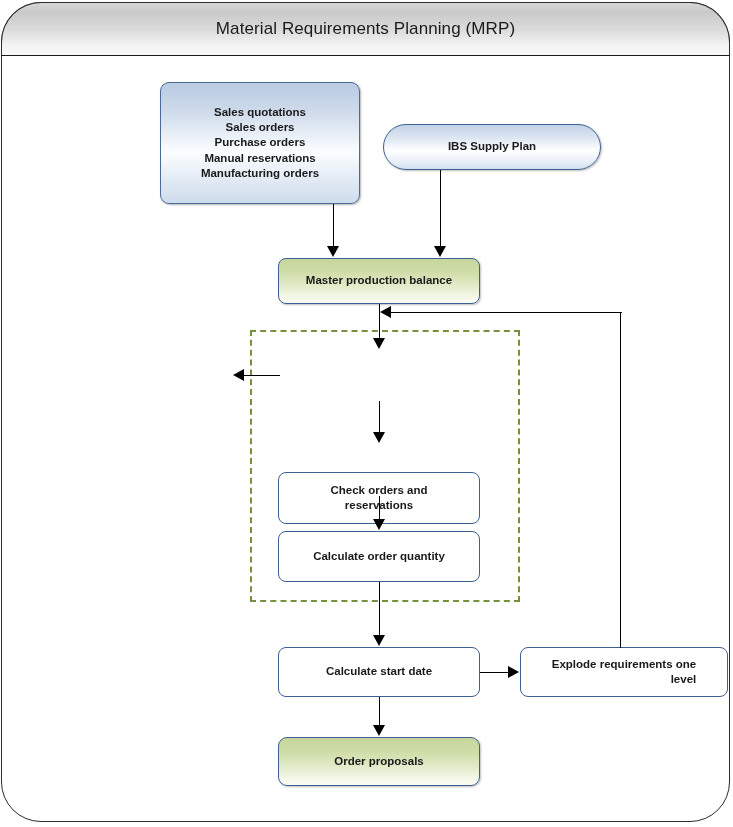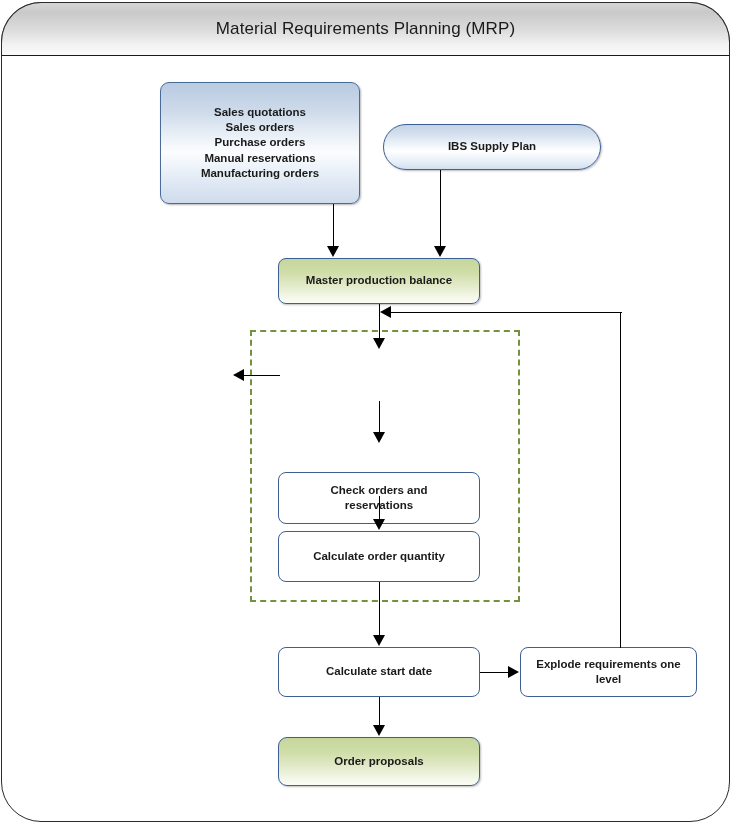--- a/index.html
+++ b/index.html
@@ -176,21 +176,21 @@
 
 
   <div class="node node-white bold multiline" style="left:278px; top:444px; width:202px; height:52px;margin-top:28px;">Check orders and
 reservations</div>
 
   <div class="node node-white" style="left:278px; top:531px; width:202px; height:51px;">Calculate order quantity</div>
 
 
   <div class="node node-white" style="left:278px; top:647px; width:202px; height:50px;">Calculate start date</div>
 
-  <div class="node node-white bold multiline" style="left:520px; top:647px; width:177px; height:50px;">Explode requirements one
+  <div class="node node-white bold multiline" style="left:520px; top:647px; width:208px; height:50px;text-align:right;">Explode requirements one
 level</div>
 
   <div class="node node-green" style="left:278px; top:737px; width:202px; height:49px;border-radius:9px;">Order proposals</div>
 
   <div class="line-v" style="left:333px; top:204px; height:44px;"></div>
   <div class="arrow-down" style="left:327px; top:246px;"></div>
 
   <div class="line-v" style="left:440px; top:170px; height:78px;"></div>
   <div class="arrow-down" style="left:434px; top:246px;"></div>
 

